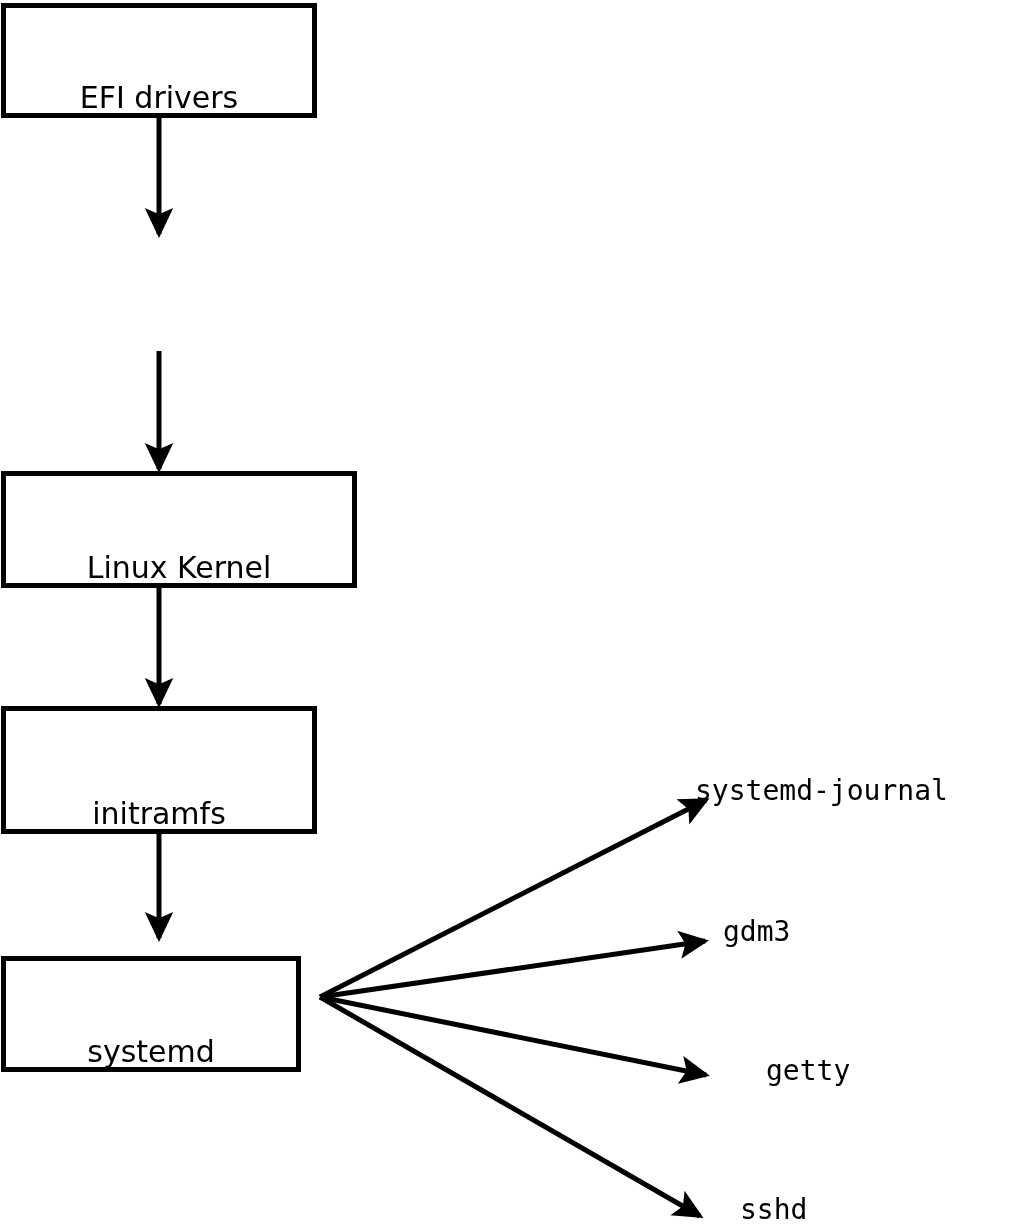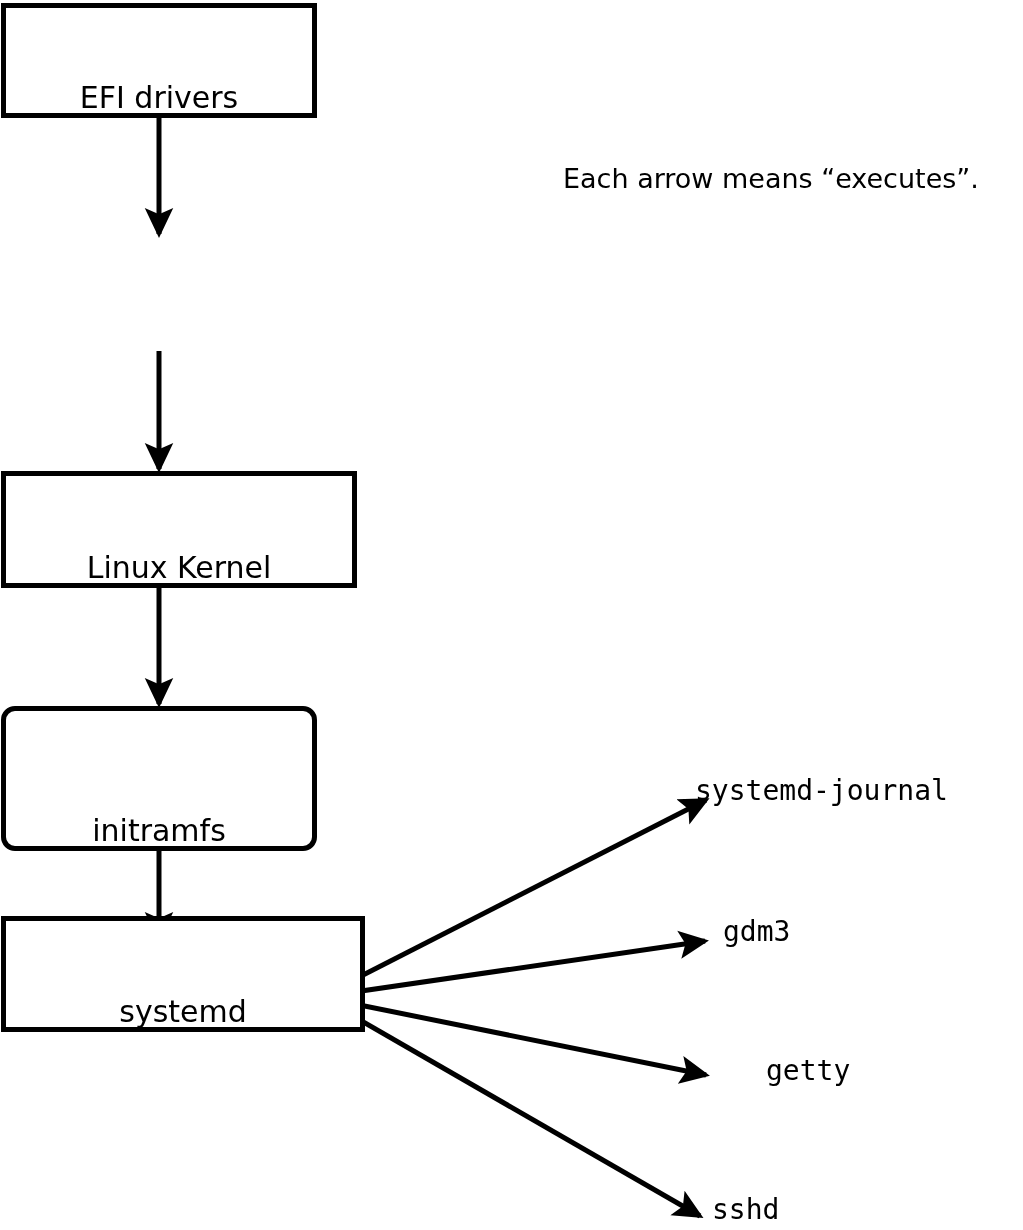--- a/index.html
+++ b/index.html
@@ -84,31 +84,30 @@
 
   <div class="node-box" style="left:1px; top:3px; width:316px; height:115px;">
     <span class="node-label">EFI drivers</span>
   </div>
 
 
   <div class="node-box" style="left:1px; top:471px; width:356px; height:117px;">
     <span class="node-label">Linux Kernel</span>
   </div>
 
-  <div class="node-box" style="left:1px; top:706px; width:316px; height:145px;border-radius:14px;">
+  <div class="node-box" style="left:1px; top:706px; width:316px; height:128px;">
     <span class="node-label">initramfs</span>
   </div>
 
-  <div class="node-box" style="left:1px; top:916px; width:364px; height:116px;">
+  <div class="node-box" style="left:1px; top:956px; width:300px; height:116px;">
     <span class="node-label">systemd</span>
   </div>
 
-  <div class="caption" style="left:563px; top:165px;">Each arrow means “executes”.</div>
 
   <div class="leaf-label" style="left:695px; top:777px;">systemd-journal</div>
 
   <div class="leaf-label" style="left:723px; top:918px;">gdm3</div>
 
   <div class="leaf-label" style="left:766px; top:1057px;">getty</div>
 
-  <div class="leaf-label" style="left:712px; top:1196px;">sshd</div>
+  <div class="leaf-label" style="left:740px; top:1196px;">sshd</div>
 
 </div>
 
 </body></html>

